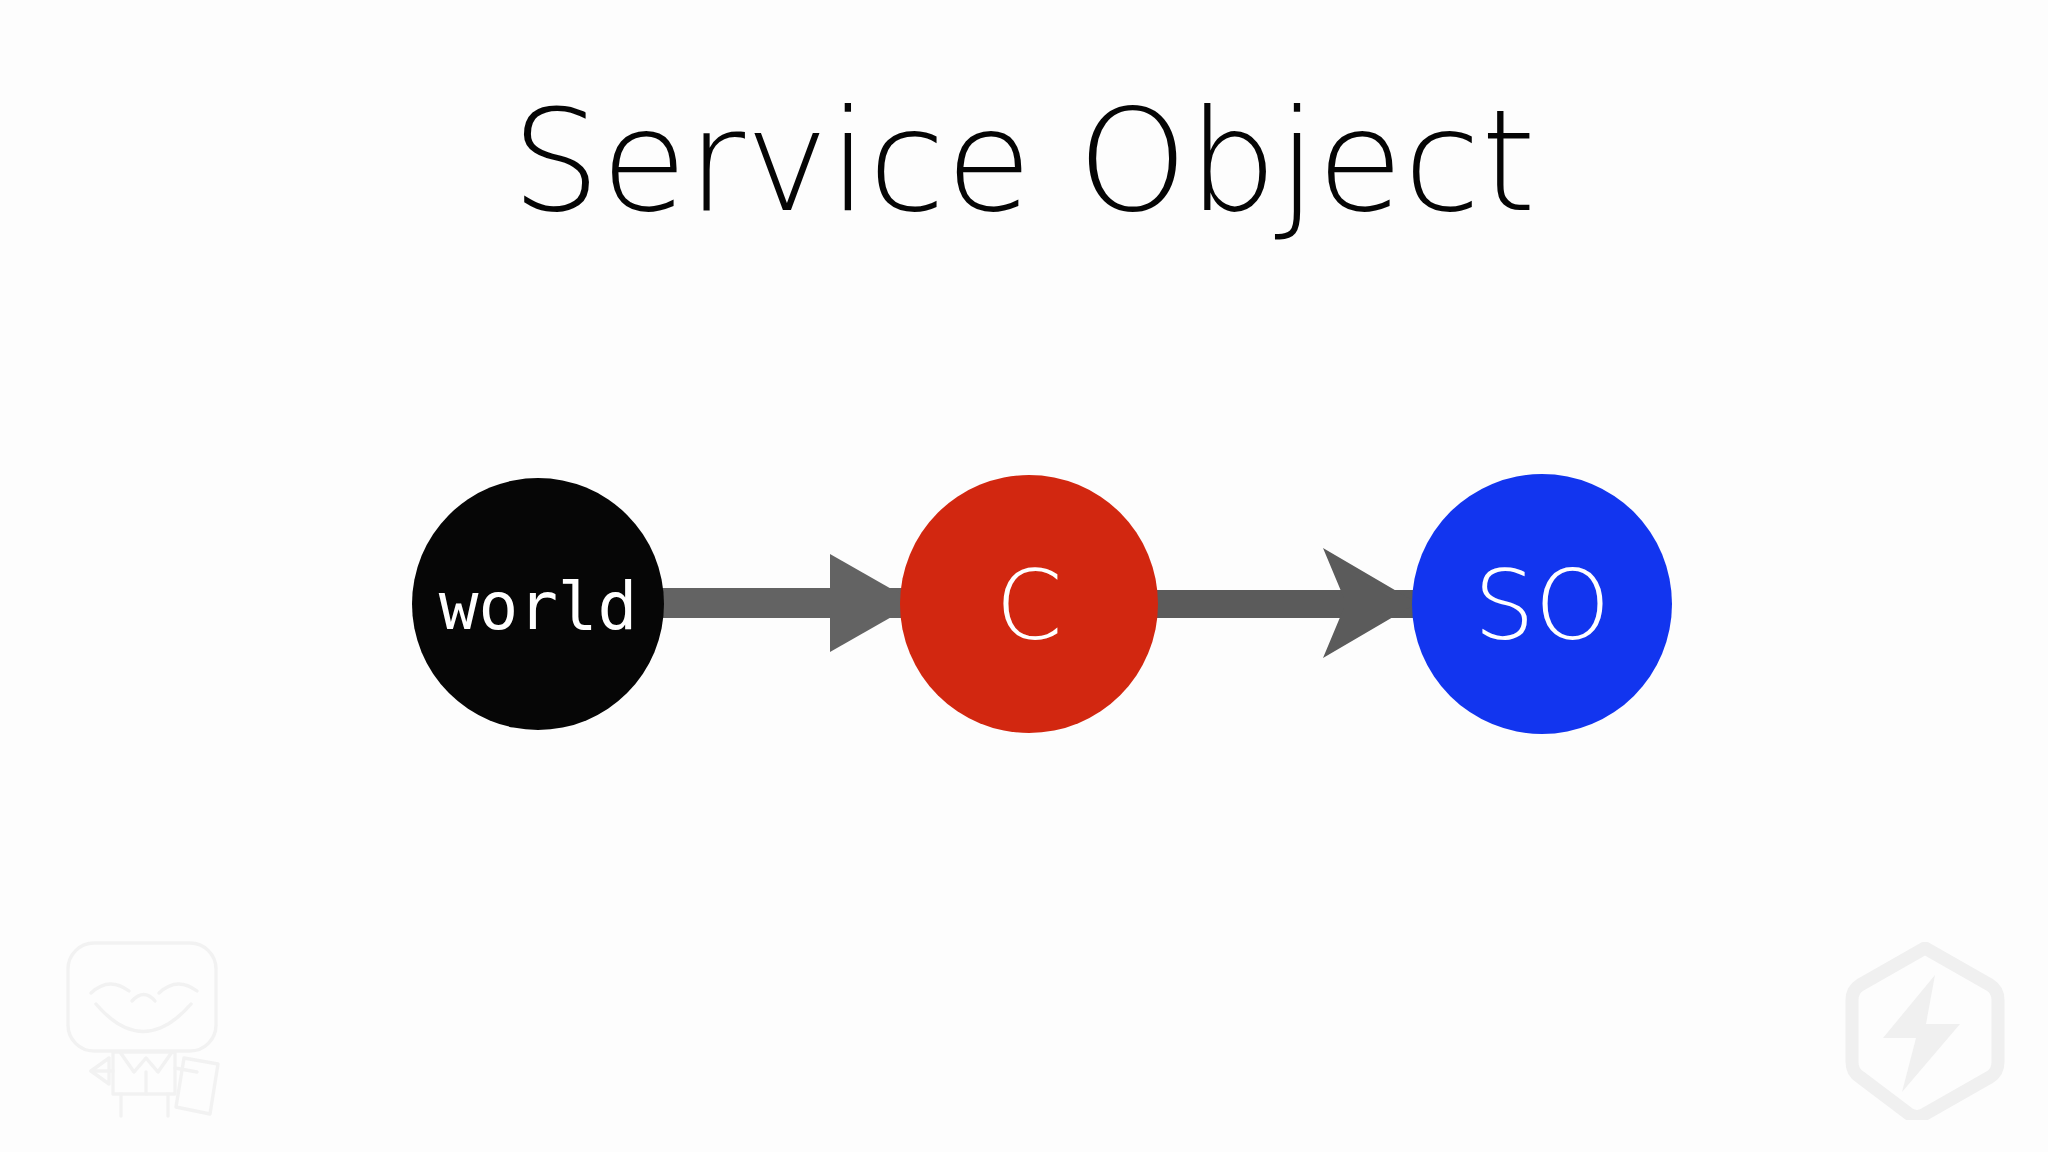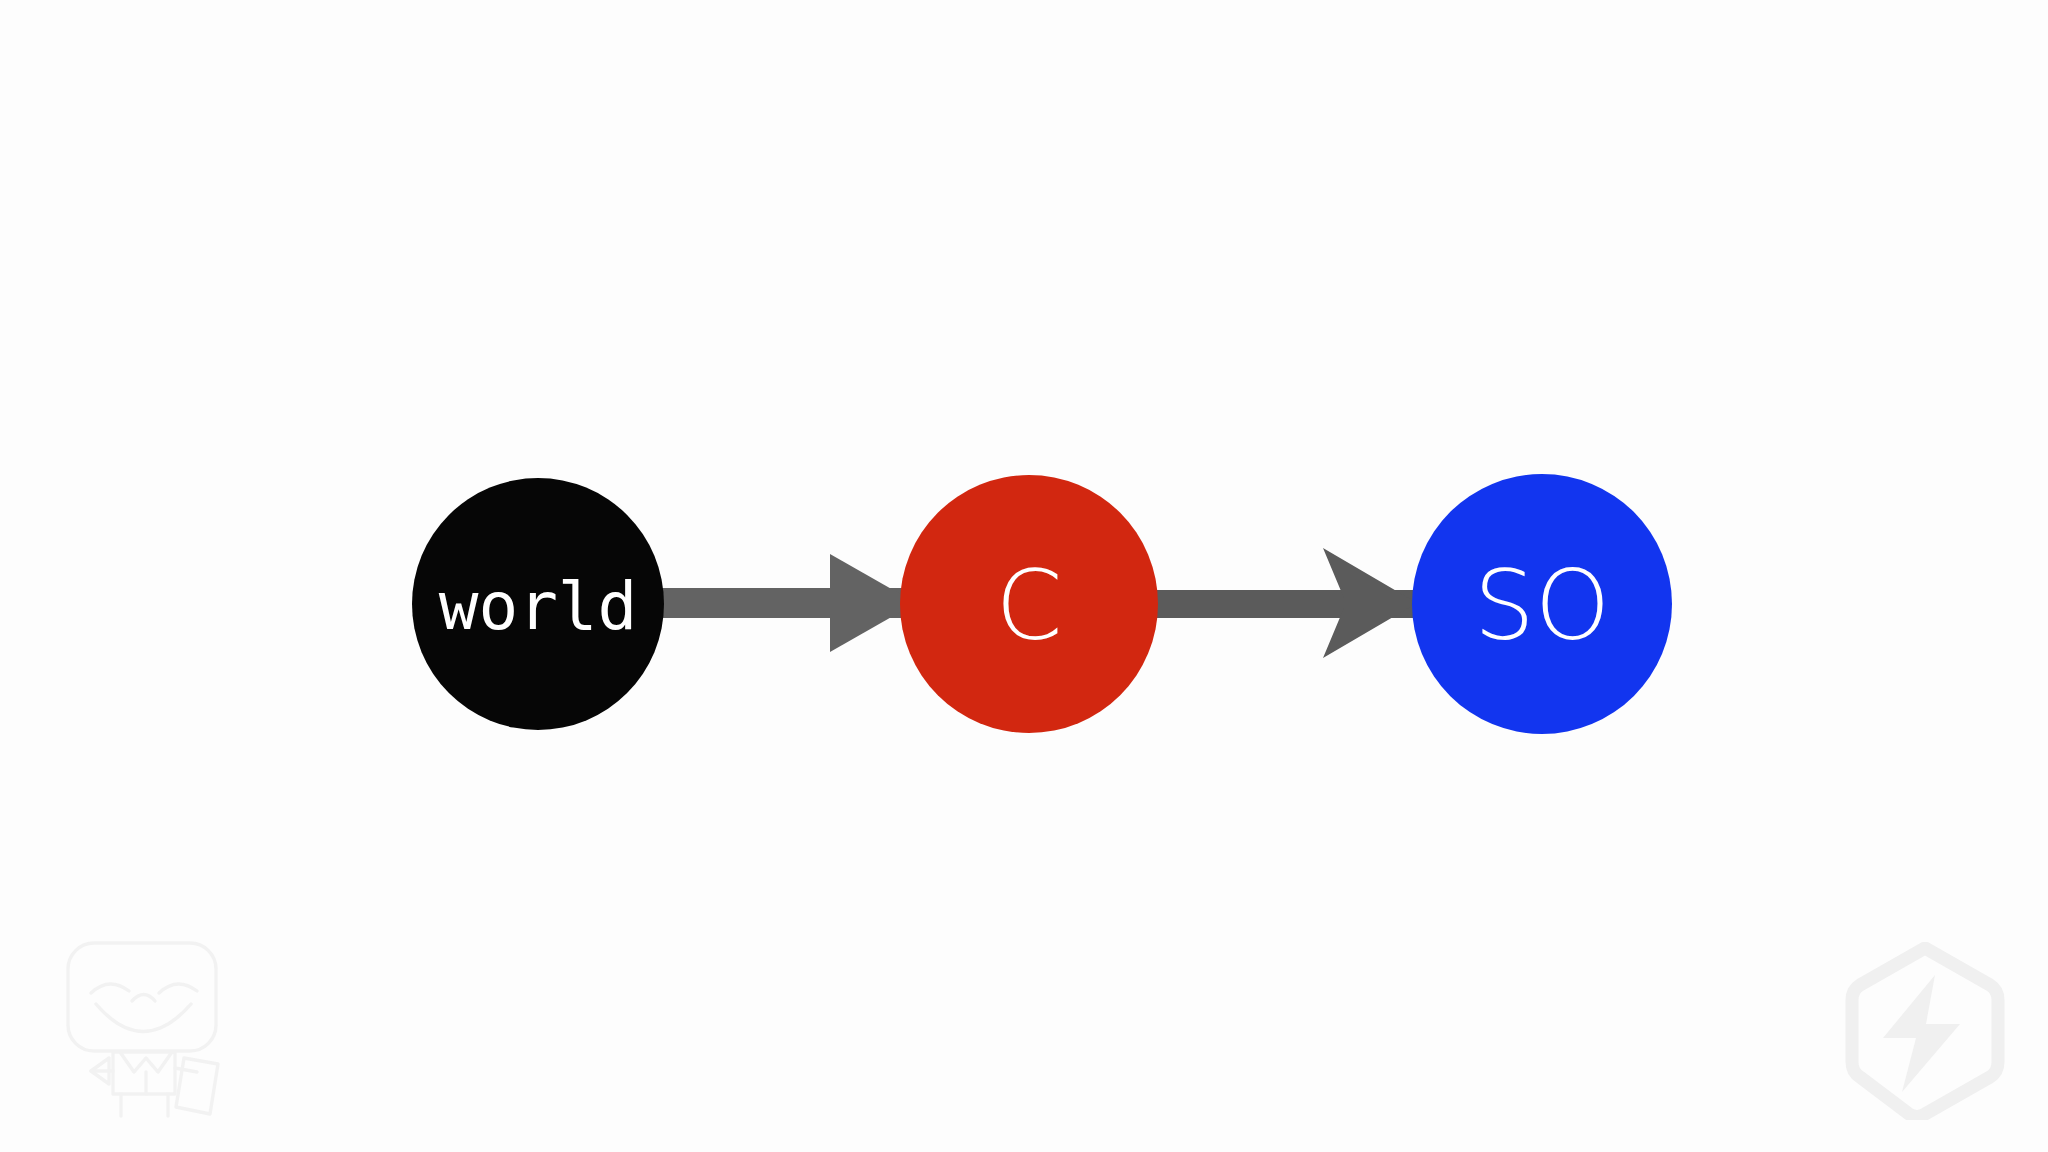--- a/index.html
+++ b/index.html
@@ -70,20 +70,21 @@
     opacity: 1;
   }
   #wm-left  { left: 58px;  top: 936px; }
   #wm-right { left: 1840px; top: 942px; }
 </style>
 </head>
 <body>
 
 <div id="slide" style="background: rgb(253, 253, 253);">
 
+  <div id="title">Service Object</div>
 
   <div id="diagram">
     <svg id="diagram-svg" width="2048" height="1152" viewBox="0 0 2048 1152">
 
       <g>
         <rect id="e1-shaft" x="660" y="588" width="290" height="30" fill="#636363"></rect>
         <polygon id="e1-head" points="830,554 916,603 830,652" fill="#636363"></polygon>
       </g>
 
       <g>

